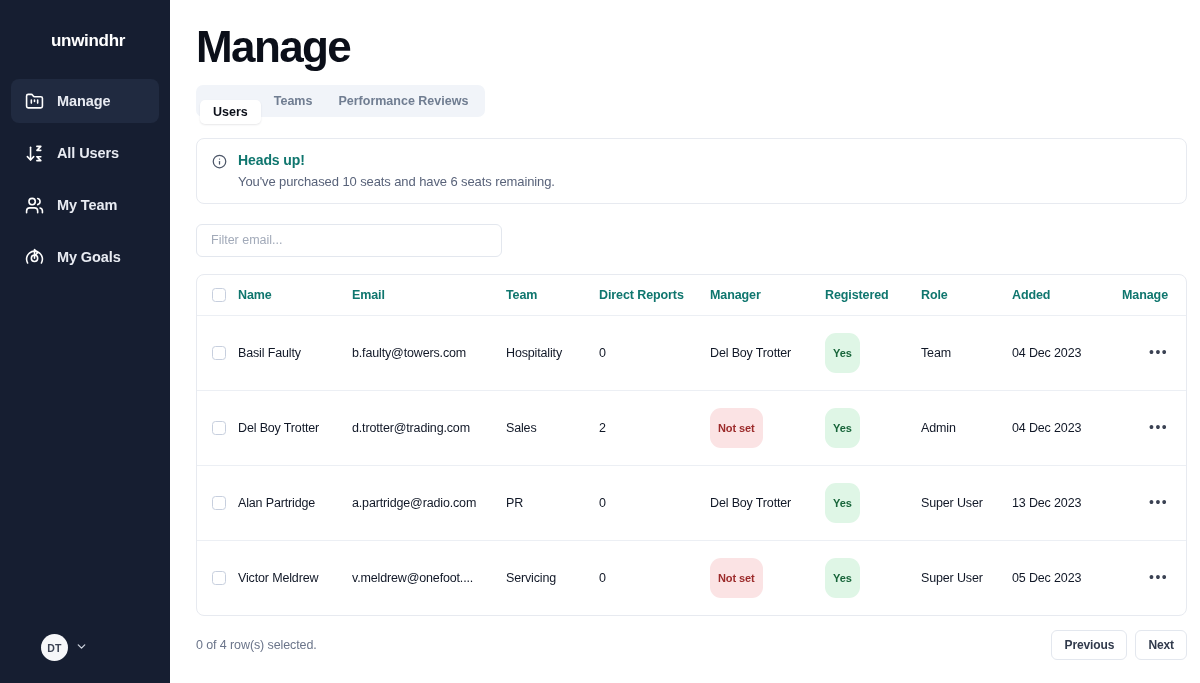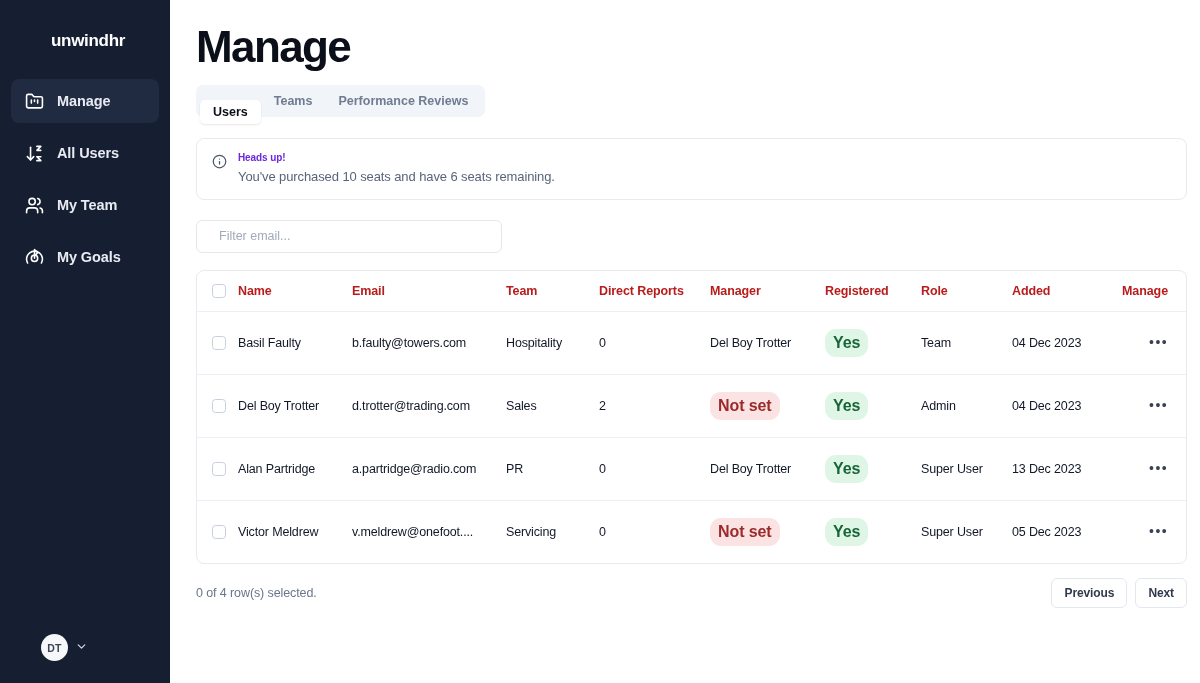--- a/index.html
+++ b/index.html
@@ -97,31 +97,31 @@
 
   .alert {
     margin-top: 18px;
     border: 1px solid #e7eaf0;
     border-radius: 8px;
     padding: 13px 15px 14px 15px;
     display: flex; gap: 11px;
     min-height: 62px;
   }
   .alert .i-ico { margin-top: 2px; flex: 0 0 15px; }
-  .alert-title { font-size: 10px; font-weight: 600; color: #6d28d9; letter-spacing: -0.1px; }
+  .alert-title { font-size: 14px; font-weight: 600; color: #0f766e; letter-spacing: -0.1px; }
   .alert-desc { font-size: 13px; color: #59637a; margin-top: 6px; letter-spacing: -0.1px; }
 
   .toolbar {
     margin-top: 20px;
     display: flex; align-items: center; justify-content: space-between;
   }
   .filter-input {
     width: 306px; height: 33px;
     border: 1px solid #e3e7ee; border-radius: 6px;
-    padding: 0 22px;
+    padding: 0 14px;
     font-size: 12.5px; color: #121826;
     font-family: "Liberation Sans", sans-serif;
     background: #ffffff; outline: none;
   }
   .filter-input::placeholder { color: #a2aab9; }
   .add-btn {
     height: 35px; padding: 0 15px;
     background: #3a56c4; color: #ffffff;
     border: none; border-radius: 7px;
     font-size: 12.5px; font-weight: 700;
@@ -133,21 +133,21 @@
   .table-wrap {
     margin-top: 17px;
     border: 1px solid #e7eaf0;
     border-radius: 8px;
     overflow: hidden;
   }
   table { width: 100%; border-collapse: collapse; table-layout: fixed; }
   th {
     text-align: left;
     font-size: 12.5px; font-weight: 600;
-    color: #b91c1c;
+    color: #0f766e;
     padding: 13px 0 13px 0;
     border-bottom: 1px solid #eceff4;
     letter-spacing: -0.1px;
   }
   td {
     font-size: 12.5px; color: #111827;
     padding: 17px 0 17px 0;
     border-bottom: 1px solid #eceff4;
     letter-spacing: -0.15px;
     white-space: nowrap; overflow: hidden; text-overflow: ellipsis;
@@ -166,22 +166,22 @@
   .c-man   { width: 74px; text-align: right; padding-right: 18px !important; }
   th.c-man { text-align: right; padding-right: 18px !important; }
 
   .cbx {
     width: 14px; height: 14px;
     border: 1px solid #c7cfde; border-radius: 3.5px;
     background: #ffffff; display: block; cursor: pointer;
   }
   .badge {
     display: inline-block;
-    font-size: 16px; font-weight: 600;
-    padding: 5px 8px; border-radius: 11px;
+    font-size: 11px; font-weight: 600;
+    padding: 14px 8px; border-radius: 11px;
     letter-spacing: -0.1px;
   }
   .badge.yes    { background: #dff6e6; color: #18653a; }
   .badge.notset { background: #fbe3e4; color: #9c2a2a; }
   .dots {
     color: #3b4253; font-size: 14px; letter-spacing: 1.4px;
     cursor: pointer; display: inline-block; line-height: 1;
   }
 
   

